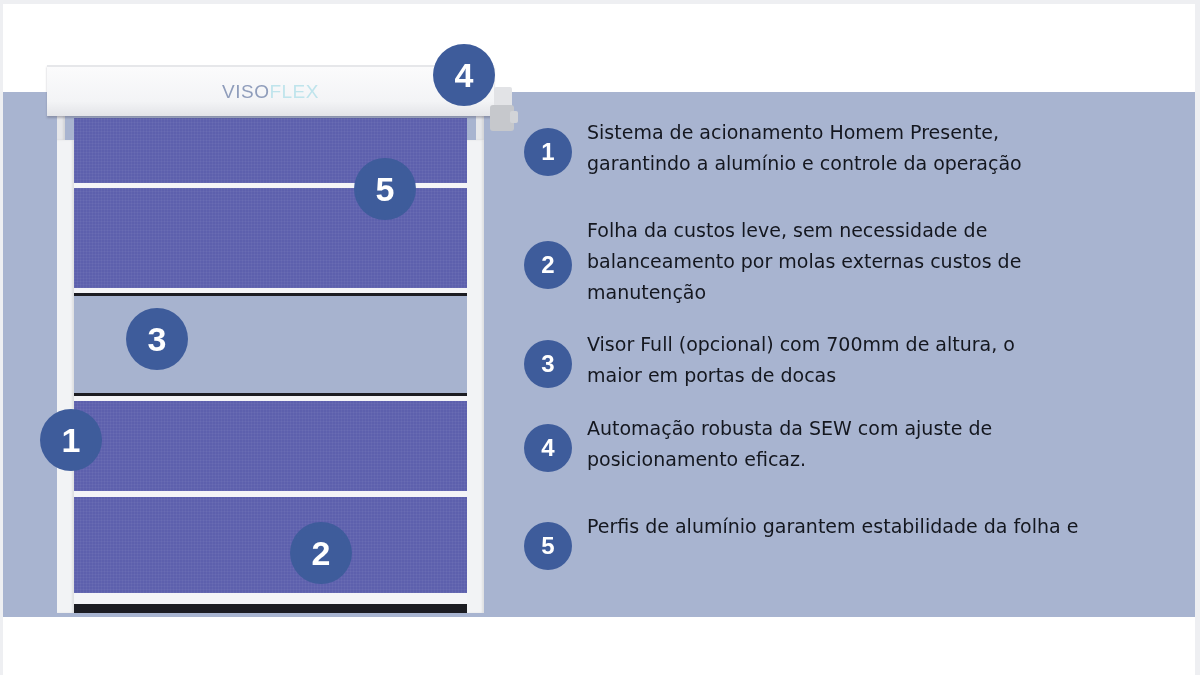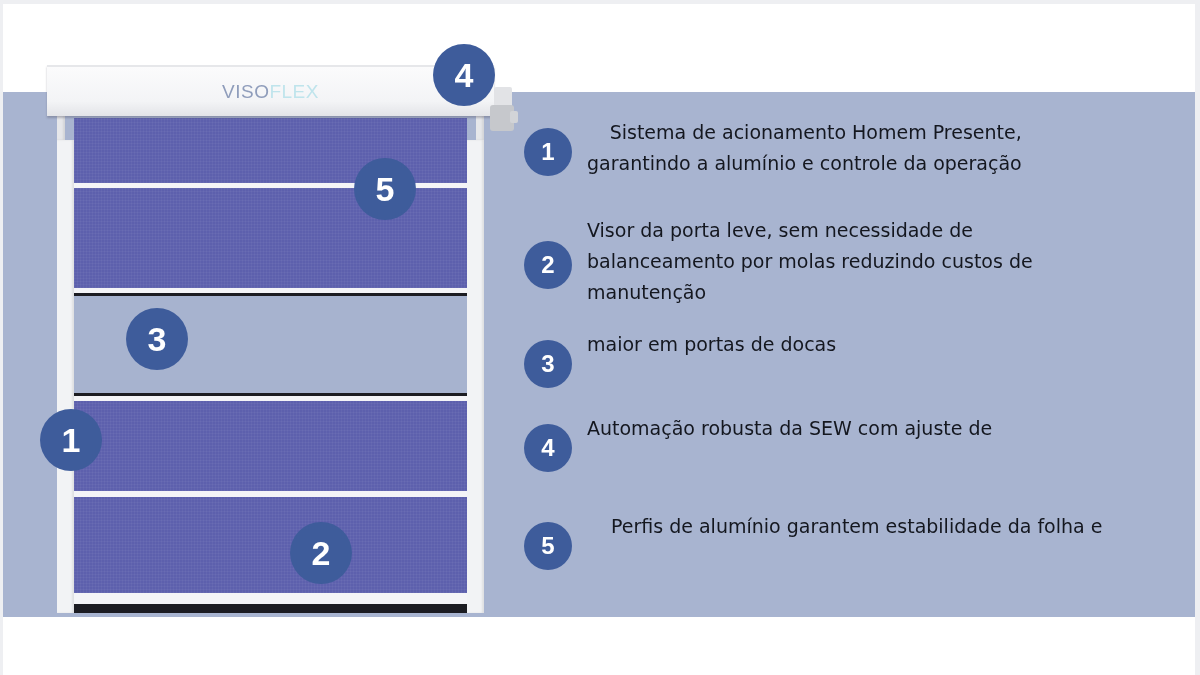--- a/index.html
+++ b/index.html
@@ -112,56 +112,58 @@
   <div class="num-circle big" style="left:290px;top:522px;">
       <span>2</span>
     </div>
 </div>
 
 <div>
   <div class="feature" style="top:128px;">
     <div class="num-circle small" style="top:0;">
         <span>1</span>
       </div>
-    <div class="feature-text" style="top:-11px;text-align:right;">
+    <div class="feature-text" style="top:-11px;">
       <div>Sistema de acionamento Homem Presente,</div>
       <div>garantindo a alumínio e controle da operação</div>
     </div>
   </div>
 
   <div class="feature" style="top:241px;">
     <div class="num-circle small" style="top:0;">
         <span>2</span>
       </div>
     <div class="feature-text" style="top:-26px;">
-      <div>Visor da porta leve, sem necessidade de</div>
-      <div>balanceamento por molas reduzindo custos de</div>
+      <div>Folha da custos leve, sem necessidade de</div>
+      <div>balanceamento por molas externas custos de</div>
       <div>manutenção</div>
     </div>
   </div>
 
   <div class="feature" style="top:340px;">
     <div class="num-circle small" style="top:0;">
         <span>3</span>
       </div>
     <div class="feature-text" style="top:-11px;">
+      <div>Visor Full (opcional) com 700mm de altura, o</div>
       <div>maior em portas de docas</div>
     </div>
   </div>
 
   <div class="feature" style="top:424px;">
     <div class="num-circle small" style="top:0;">
         <span>4</span>
       </div>
     <div class="feature-text" style="top:-11px;">
       <div>Automação robusta da SEW com ajuste de</div>
+      <div>posicionamento eficaz.</div>
     </div>
   </div>
 
   <div class="feature" style="top:522px;">
     <div class="num-circle small" style="top:0;">
         <span>5</span>
       </div>
-    <div class="feature-text" style="top:-11px;margin-left:24px;">
+    <div class="feature-text" style="top:-11px;">
       <div>Perfis de alumínio garantem estabilidade  da folha e</div>
     </div>
   </div>
 </div>
 
 </body></html>

